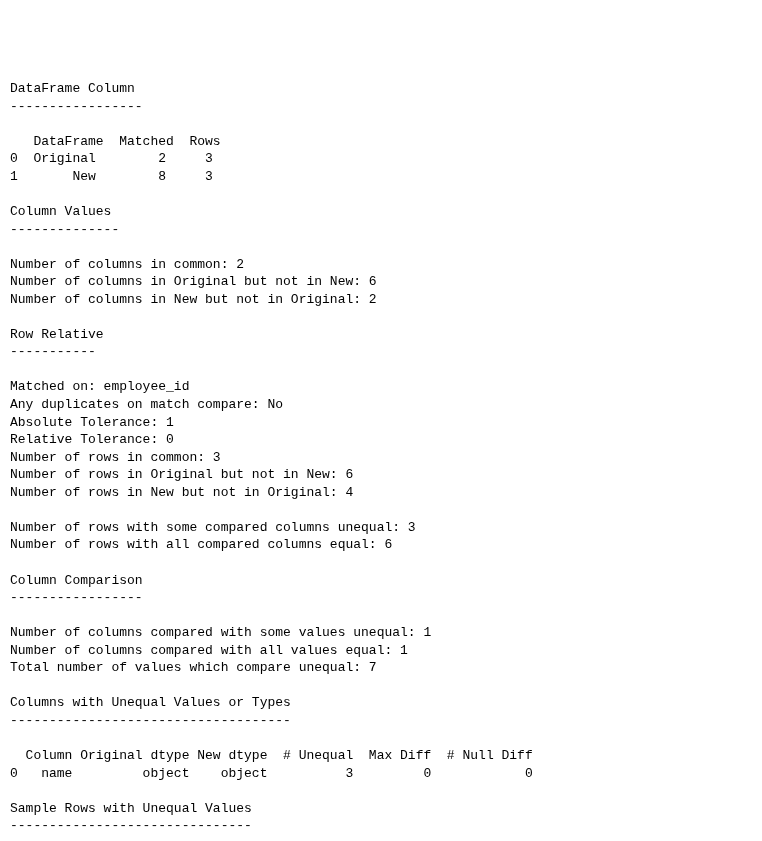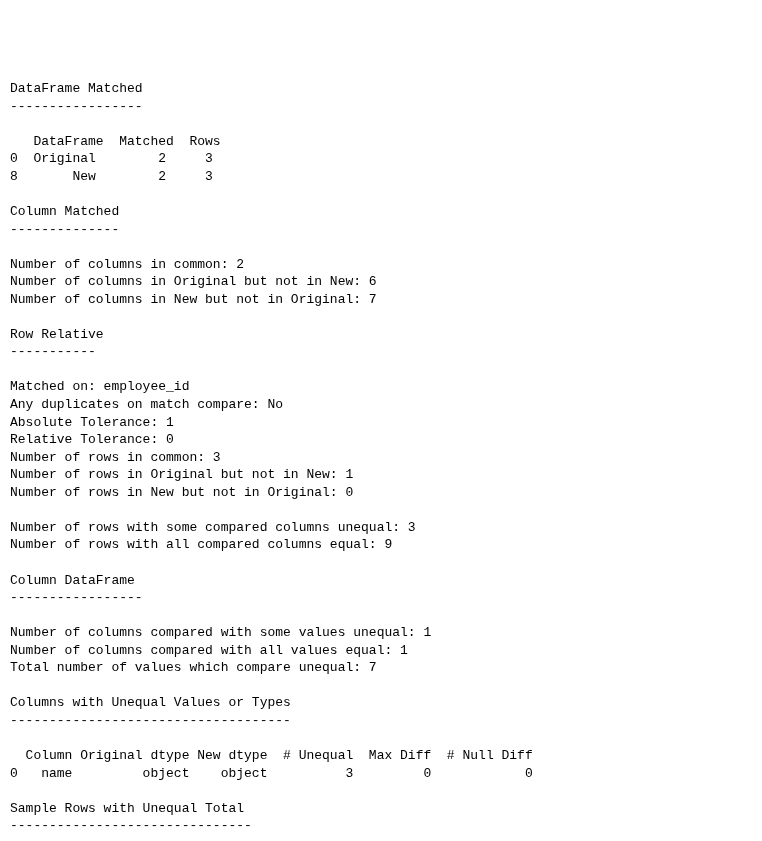--- a/index.html
+++ b/index.html
@@ -15,62 +15,62 @@
     pre {
       margin: 0;
       font-family: inherit;
     }
   </style>
 </head>
 <body>
 
 
 
-<pre><span>DataFrame Matched</span>
+<pre><span>DataFrame Column</span>
 <span>-----------------</span>
 
 <span>   DataFrame  Matched  Rows</span>
 <span>0  Original        2     3</span>
-<span>8       New        2     3</span>
+<span>1       New        8     3</span>
 
-<span>Column Matched</span>
+<span>Column Values</span>
 <span>--------------</span>
 
 <span>Number of columns in common: 2</span>
 <span>Number of columns in Original but not in New: 6</span>
-<span>Number of columns in New but not in Original: 7</span>
+<span>Number of columns in New but not in Original: 2</span>
 
 <span>Row Relative</span>
 <span>-----------</span>
 
 <span>Matched on: employee_id</span>
 <span>Any duplicates on match compare: No</span>
 <span>Absolute Tolerance: 1</span>
 <span>Relative Tolerance: 0</span>
 <span>Number of rows in common: 3</span>
-<span>Number of rows in Original but not in New: 1</span>
-<span>Number of rows in New but not in Original: 0</span>
+<span>Number of rows in Original but not in New: 6</span>
+<span>Number of rows in New but not in Original: 4</span>
 
 <span>Number of rows with some compared columns unequal: 3</span>
-<span>Number of rows with all compared columns equal: 9</span>
+<span>Number of rows with all compared columns equal: 6</span>
 
-<span>Column DataFrame</span>
+<span>Column Comparison</span>
 <span>-----------------</span>
 
 <span>Number of columns compared with some values unequal: 1</span>
 <span>Number of columns compared with all values equal: 1</span>
 <span>Total number of values which compare unequal: 7</span>
 
 <span>Columns with Unequal Values or Types</span>
 <span>------------------------------------</span>
 
 <span>  Column Original dtype New dtype  # Unequal  Max Diff  # Null Diff</span>
 <span>0   name         object    object          3         0            0</span>
 
-<span>Sample Rows with Unequal Total</span>
+<span>Sample Rows with Unequal Values</span>
 <span>-------------------------------</span>
 
 
 
 
 
 </pre>
 
 
 

